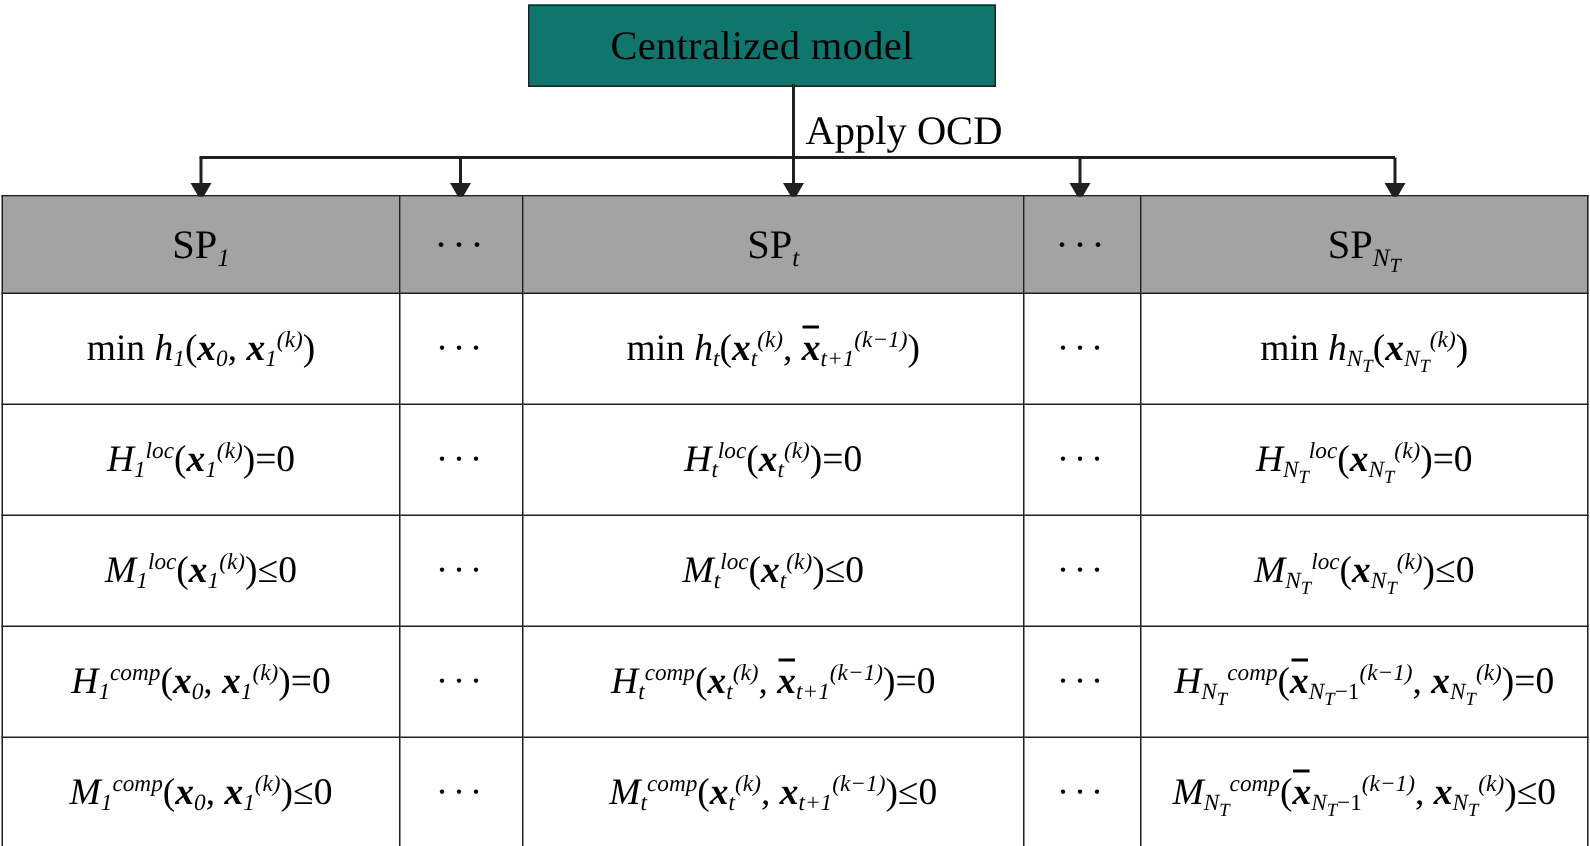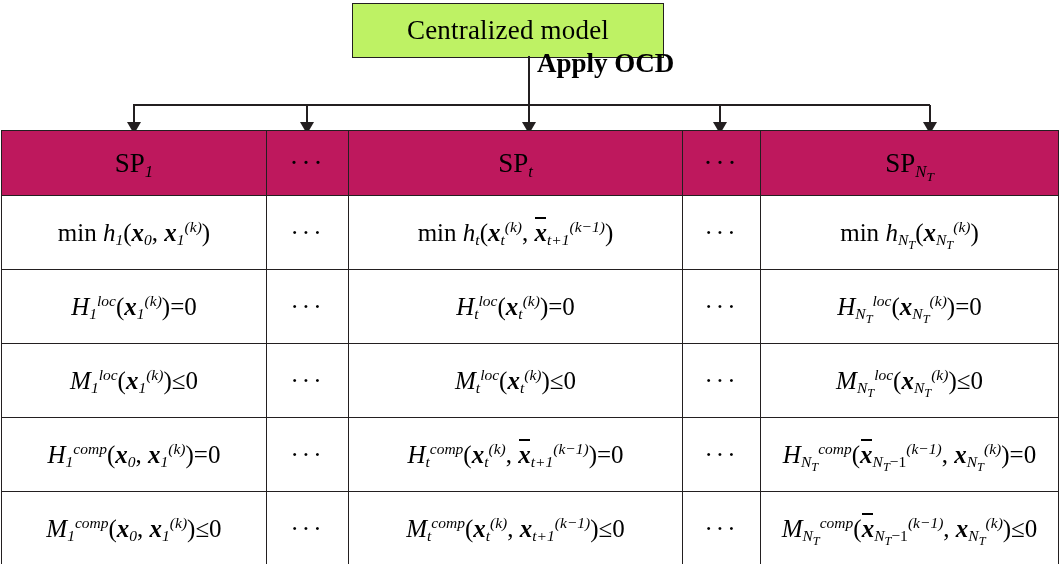--- a/index.html
+++ b/index.html
@@ -4,50 +4,50 @@
 <style>
   html,body{margin:0;padding:0;background:#ffffff;}
   body{
     width:1060px;height:564px;position:relative;overflow:hidden;
     font-family:"Liberation Serif","DejaVu Serif",serif;
     color:#000;
   }
   
   #central-box{
     position:absolute;left:352px;top:3px;width:310px;height:53px;
-    background:#bef264;border:1.6px solid #231f20;
+    background:#0f766e;border:1.6px solid #231f20;
     display:flex;align-items:center;justify-content:center;
     font-size:27px;letter-spacing:.2px;
   }
   
   .vline{position:absolute;background:#231f20;width:2px;}
   .hline{position:absolute;background:#231f20;height:2px;}
   #trunk{left:528px;top:56px;height:49px;}
   #bus{left:133px;top:104px;width:797px;}
   .drop{width:2px;background:#231f20;position:absolute;top:105px;height:19px;}
   .arrowhead{
     position:absolute;top:122px;width:0;height:0;
     border-left:7px solid transparent;border-right:7px solid transparent;
     border-top:12px solid #231f20;
   }
   #apply-ocd-label{
-    position:absolute;left:537px;top:48px;font-size:27px;white-space:nowrap;font-weight:bold;
+    position:absolute;left:537px;top:72px;font-size:27px;white-space:nowrap;
   }
   
   #sp-table{
     position:absolute;left:1px;top:130px;width:1057px;
     border-collapse:collapse;table-layout:fixed;
   }
   #sp-table td{
     border:1.7px solid #231f20;
     text-align:center;vertical-align:middle;
     padding:0;
   }
   #sp-table tr.header-row td{
-    background:#be185d;height:64px;font-size:27px;
+    background:#a3a3a3;height:64px;font-size:27px;
   }
   #sp-table tr.body-row td{height:73px;font-size:25px;}
   .dots{font-size:25px;letter-spacing:3px;}
   .hdr-dots{font-size:27px;letter-spacing:3px;}
   
   .mi{font-style:italic;}
   .mb{font-style:italic;font-weight:bold;}
   .mup{font-style:normal;}
   sub,sup{font-size:.62em;line-height:0;position:relative;font-style:italic;font-weight:normal;}
   sub{vertical-align:-.32em;}

